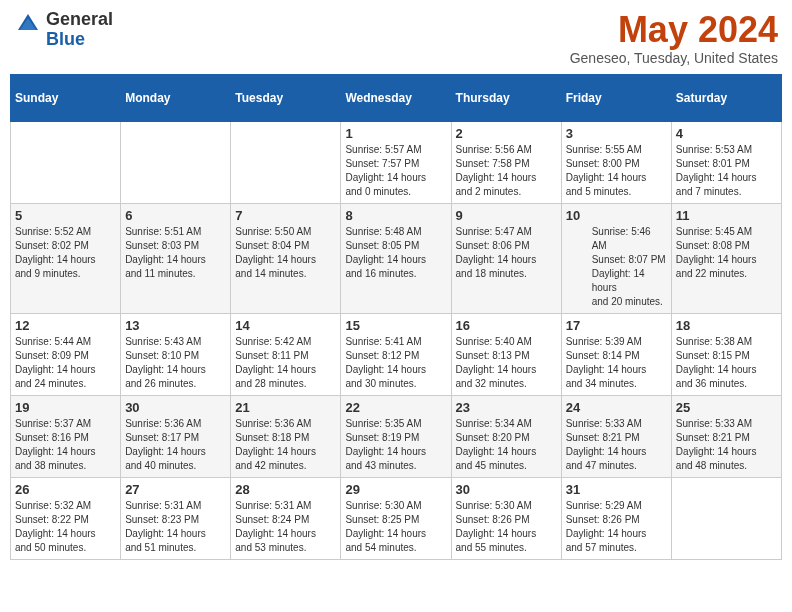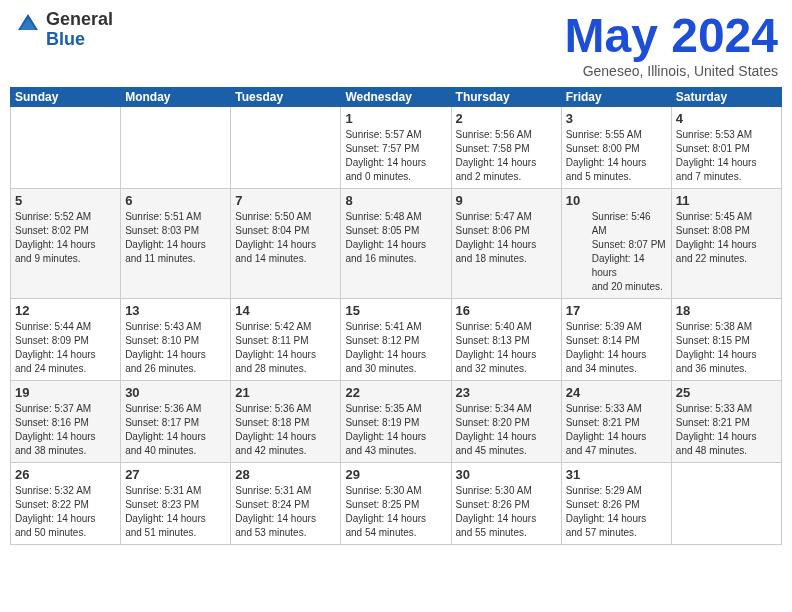--- a/index.html
+++ b/index.html
@@ -37,38 +37,38 @@
       color: #1a5fa8;
     }
     .logo-icon {
       width: 28px;
       height: 28px;
     }
     .title-block {
       text-align: right;
     }
     .month-title {
-      font-size: 48px;
-      font-weight: bold;
-      color: #1d4ed8;
+      font-size: 36px;
+      font-weight: bold;
+      color: #c2410c;
       line-height: 1.1;
     }
     .location {
       font-size: 14px;
       color: #555;
     }
     .calendar {
       width: 100%;
       border-collapse: collapse;
       font-size: 11px;
     }
     .calendar th {
       background: #1a5fa8;
       color: #fff;
-      padding: 2px 4px;
+      padding: 16px 4px;
       text-align: left;
       font-size: 12px;
       font-weight: bold;
       border: 1px solid #1a5fa8;
     }
     .calendar td {
       border: 1px solid #ccc;
       vertical-align: top;
       padding: 4px;
       width: calc(100% / 7);
@@ -102,21 +102,21 @@
       <polygon points="14,4 24,20 4,20" fill="#1a5fa8"></polygon>
       <polygon points="14,8 22,20 6,20" fill="#4a90d9" opacity="0.5"></polygon>
     </svg>
     <div class="logo-text">
       <span class="logo-general">General</span>
       <span class="logo-blue">Blue</span>
     </div>
   </div>
   <div class="title-block">
     <div class="month-title">May 2024</div>
-    <div class="location">Geneseo, Illinois, United States</div>
+    <div class="location">Geneseo, Tuesday, United States</div>
   </div>
 </div>
 
 <table class="calendar">
   <thead>
     <tr>
     <th>Sunday</th>
         <th>Monday</th>
         <th>Tuesday</th>
         <th>Wednesday</th>

